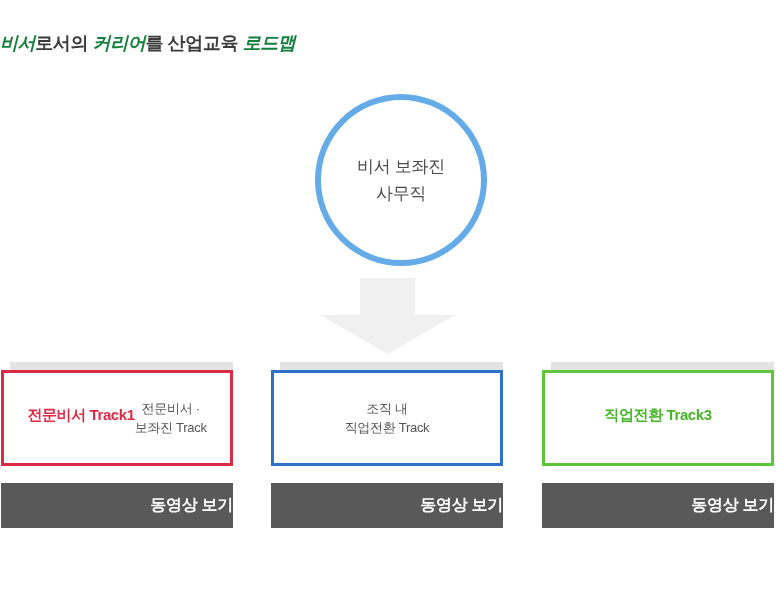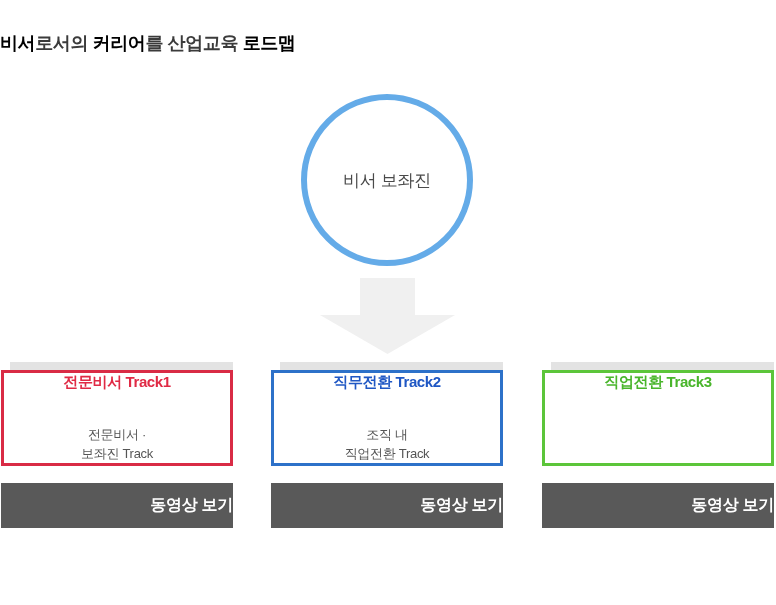--- a/index.html
+++ b/index.html
@@ -19,27 +19,27 @@
   .page-heading {
     position: absolute;
     left: 0px;
     top: 31px;
     font-size: 18px;
     font-weight: bold;
     letter-spacing: -0.4px;
     white-space: nowrap;
     color: #3b3b3b;
   }
-  .page-heading .hl { color: #000000; }
+  .page-heading .hl { color: #15803d; font-style: italic; }
   .page-heading .pl { color: #3b3b3b; font-weight: bold; text-align: center; }
 
   
   .circle-wrap {
     position: absolute;
-    left: 301px;
+    left: 315px;
     top: 94px;
     width: 172px;
     height: 172px;
   }
   .circle {
     position: absolute;
     inset: 0;
     border: 6px solid #64abe8;
     border-radius: 50%;
     box-sizing: border-box;
@@ -93,23 +93,23 @@
     opacity: .75;
   }
   .card-box {
     position: relative;
     margin-top: 8px;
     height: 96px;
     box-sizing: border-box;
     background: #ffffff;
     border: 3px solid #d946ef;
     display: flex;
-    flex-direction: column;
+    flex-direction: row;
     align-items: center;
-    justify-content: space-between;
+    justify-content: center;
   }
   .card-box.red   { border-color: #d92b45; }
   .card-box.blue  { border-color: #2d71c9; }
   .card-box.green { border-color: #5cc53a; }
 
   .card-title {
     font-size: 15px;
     font-weight: bold;
     letter-spacing: -0.4px;
     margin-bottom: 6px;
@@ -153,20 +153,21 @@
 <body>
 
 <div class="page-heading">
   <span class="hl">비서</span><span class="pl">로서의 </span><span class="hl">커리어</span><span class="pl">를 산업교육 </span><span class="hl">로드맵</span>
 </div>
 
 <div class="circle-wrap">
   <div class="circle">
     <div class="circle-text">
       <div>비서 보좌진</div>
+      <div>사무직</div>
     </div>
   </div>
 </div>
 
 <div class="arrow">
   <svg width="135" height="76" viewBox="0 0 135 76" aria-hidden="true">
     <polygon points="40,0 95,0 95,37 135,37 67.5,76 0,37 40,37" fill="#f0f0f0"></polygon>
   </svg>
 </div>
 
@@ -179,21 +180,20 @@
       <div class="card-desc">
         <div>전문비서 ·</div>
         <div>보좌진 Track</div>
       </div>
     </div>
   </div>
 
   <div class="card-col c2">
     <div class="card-shadow"></div>
     <div class="card-box blue">
-      <div class="card-title blue">직무전환 Track2</div>
       <div class="card-desc">
         <div>조직 내</div>
         <div>직업전환 Track</div>
       </div>
     </div>
   </div>
 
   <div class="card-col c3">
     <div class="card-shadow"></div>
     <div class="card-box green">

